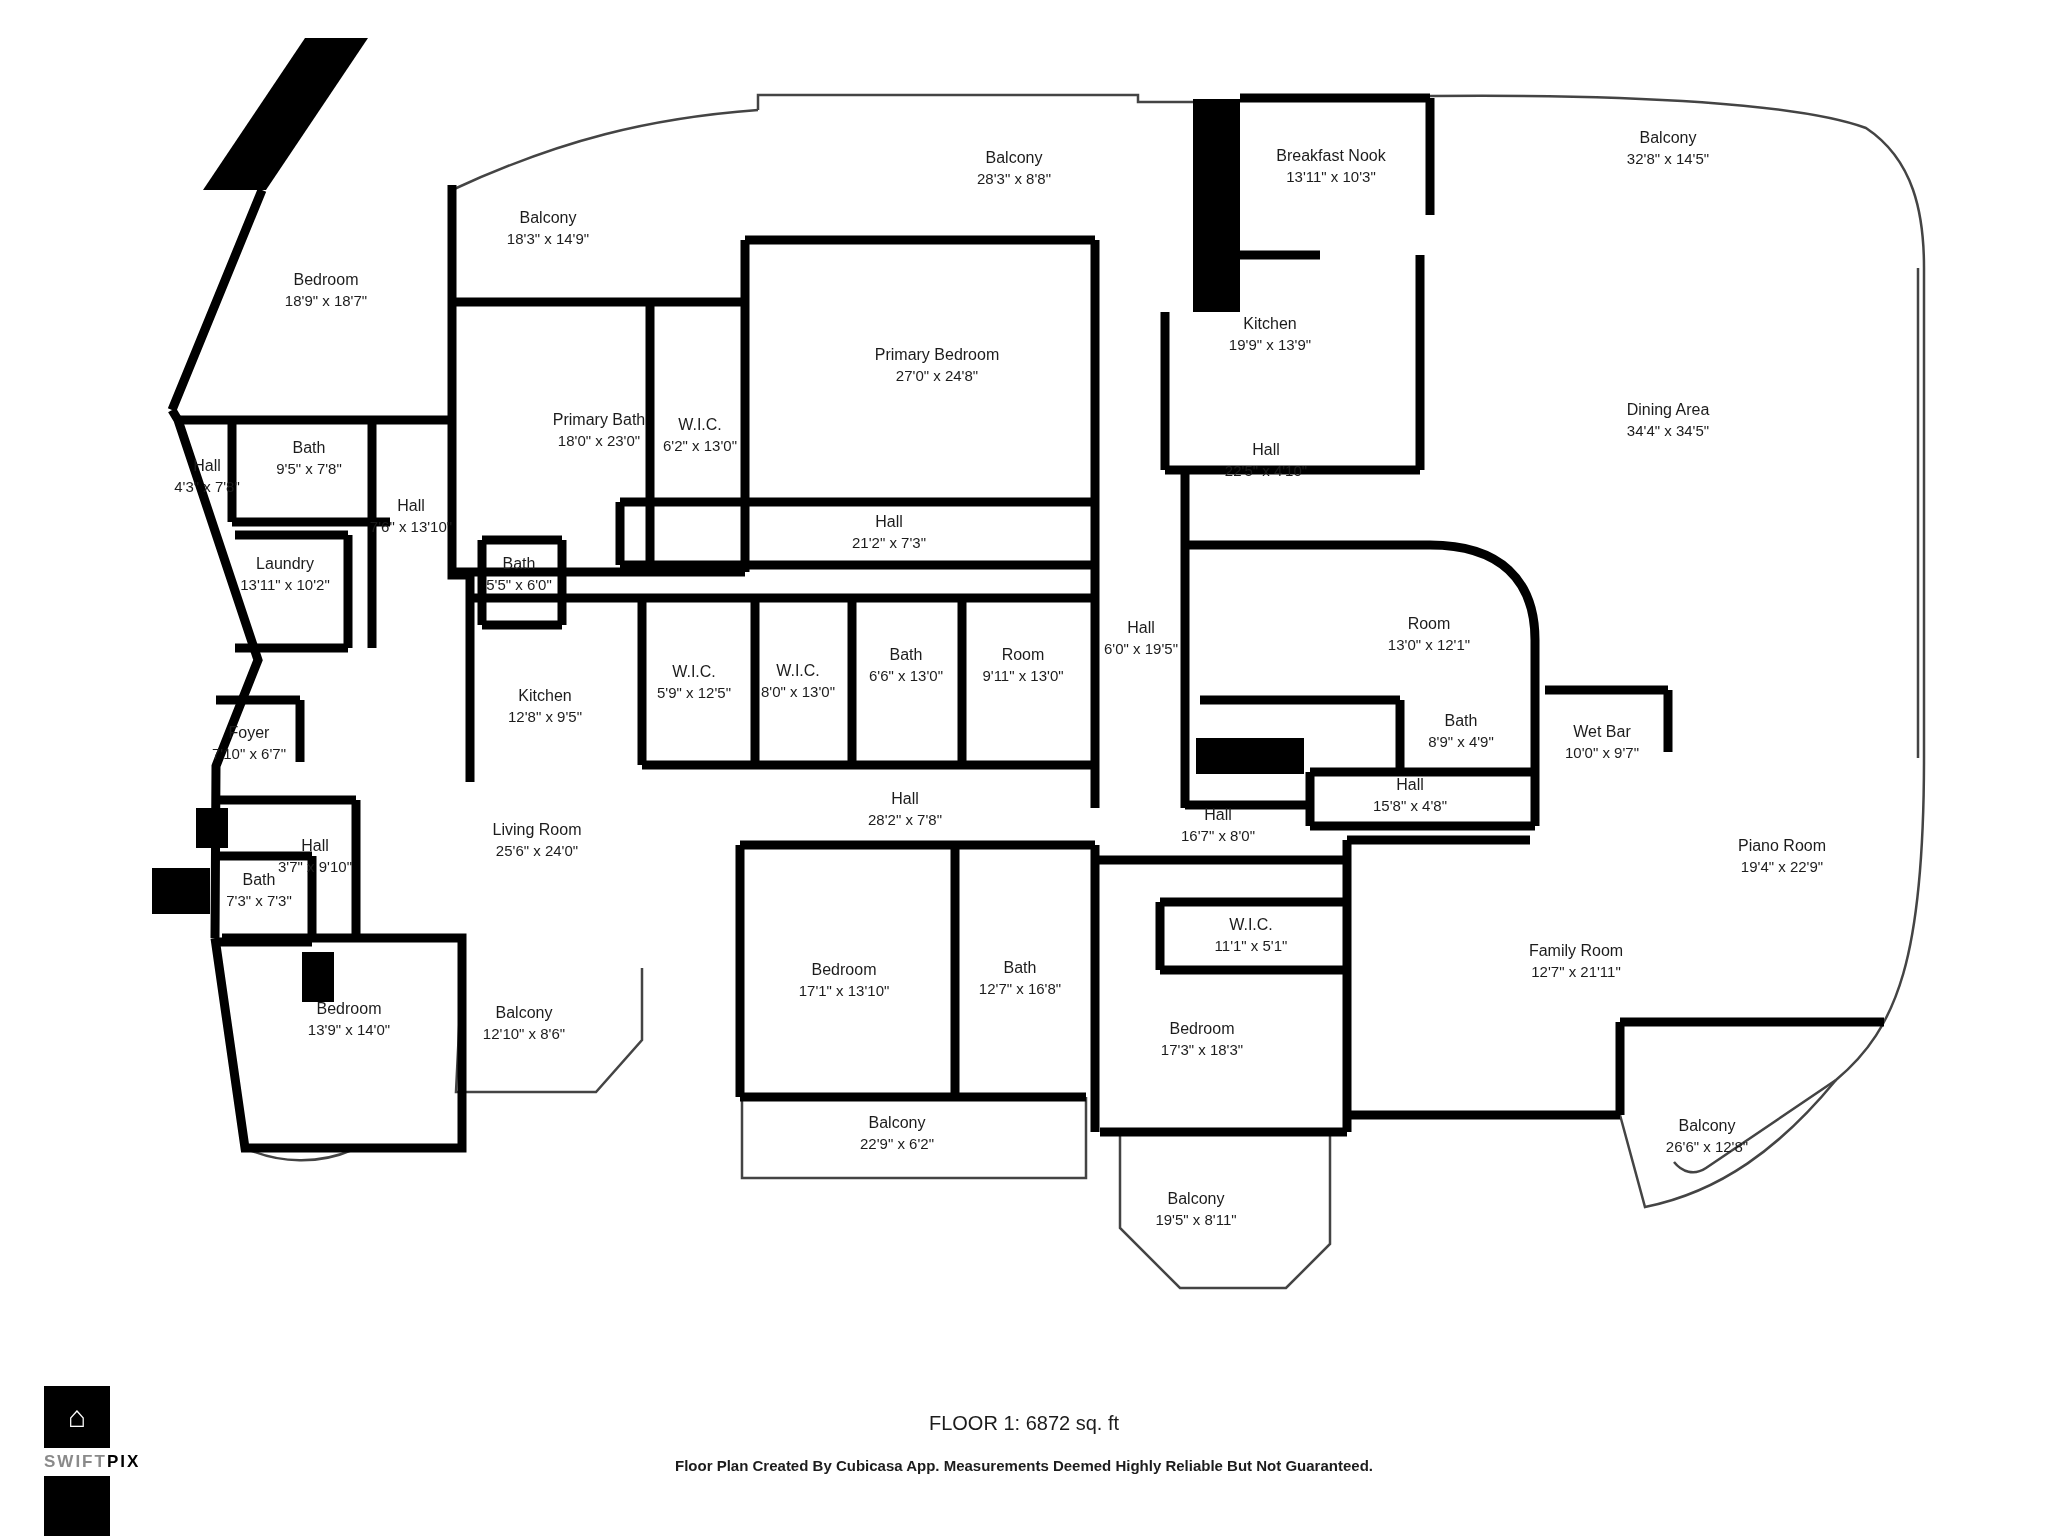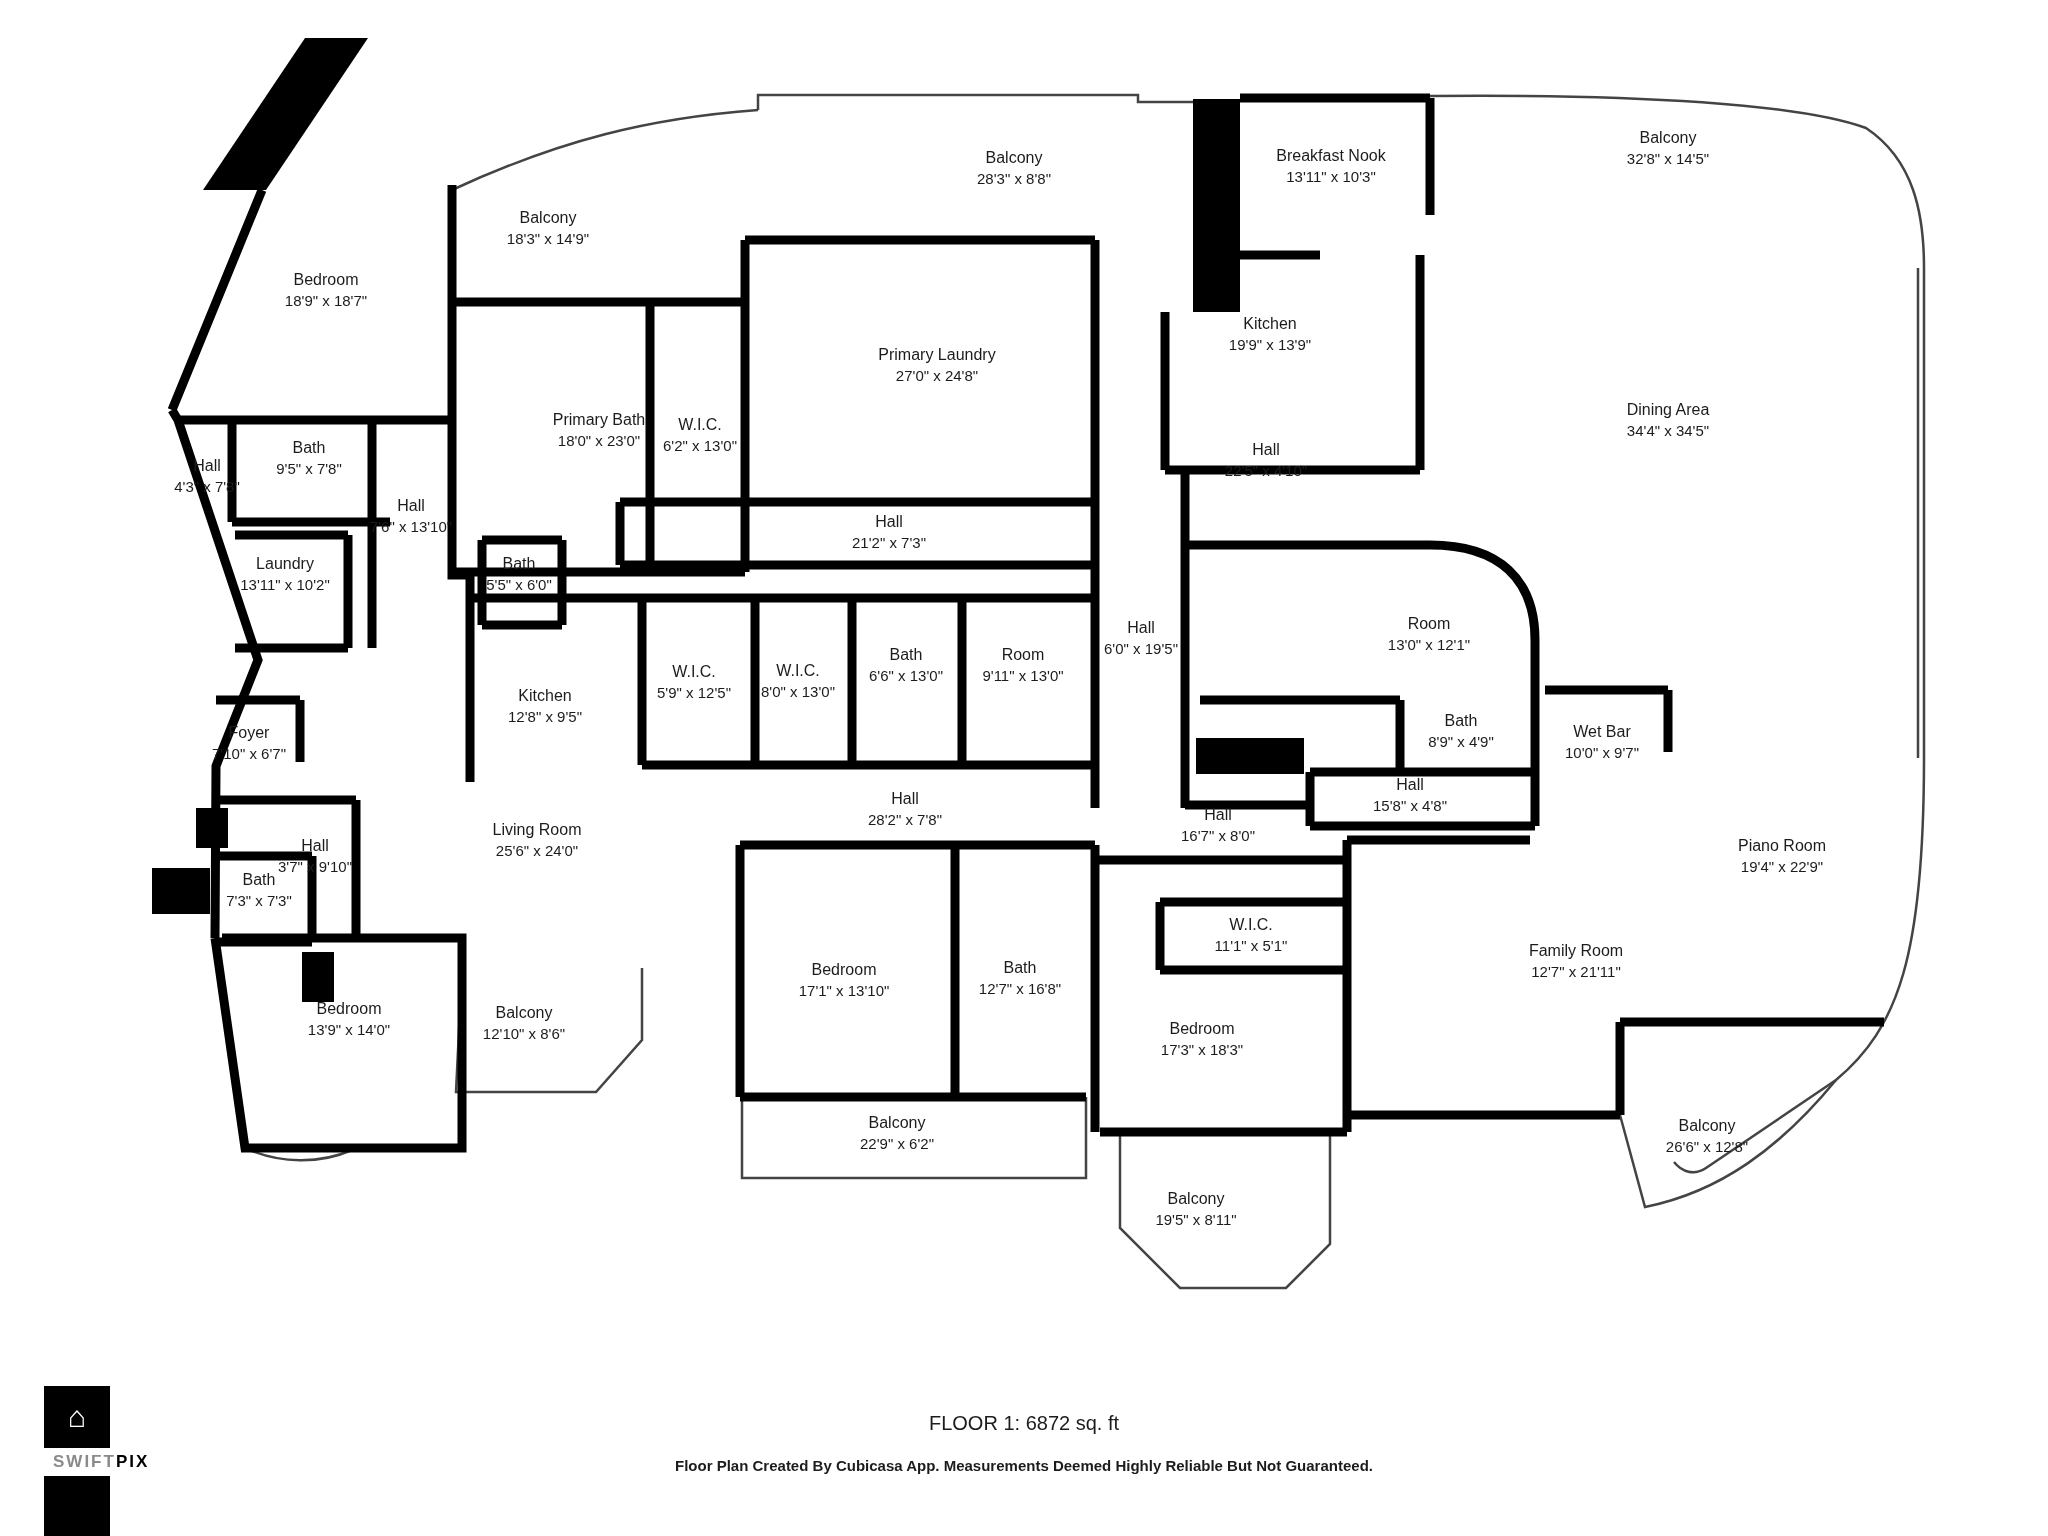--- a/index.html
+++ b/index.html
@@ -21,21 +21,21 @@
   #footer .total{font-size:22px;font-weight:bold;margin-bottom:3px;}
   #footer .floor{font-size:20px;margin-bottom:3px;}
   #footer .excluded{font-size:20px;}
   #footer .disclaimer{font-size:15px;font-weight:bold;margin-top:22px;}
   #logo{
     position:absolute;left:44px;top:1386px;width:110px;
     display:flex;flex-direction:column;align-items:flex-start;
   }
   .logo-square{width:66px;height:62px;background:#000;display:flex;align-items:center;justify-content:center;}
   .logo-house{color:#fff;font-size:30px;line-height:1;}
-  .logo-text{font-size:17px;font-weight:bold;letter-spacing:2px;margin:4px 9px;}
+  .logo-text{font-size:17px;font-weight:bold;letter-spacing:2px;margin:4px 0;}
   .logo-text .swift{color:#8a8a8a;}
   .logo-text .pix{color:#000;}
 </style>
 </head>
 <body>
 
 <svg id="plan-svg" width="2048" height="1536" viewBox="0 0 2048 1536" xmlns="http://www.w3.org/2000/svg">
 
   <g fill="#000000" stroke="none">
     <polygon points="305,38 368,38 266,190 203,190"></polygon>
@@ -109,21 +109,21 @@
     </div>
     <div class="room-label" style="left: 1668px; top: 148px;">
       <div class="rn">Balcony</div>
       <div class="rd">32'8" x 14'5"</div>
     </div>
     <div class="room-label" style="left: 1270px; top: 334px;">
       <div class="rn">Kitchen</div>
       <div class="rd">19'9" x 13'9"</div>
     </div>
     <div class="room-label" style="left: 937px; top: 365px;">
-      <div class="rn">Primary Laundry</div>
+      <div class="rn">Primary Bedroom</div>
       <div class="rd">27'0" x 24'8"</div>
     </div>
     <div class="room-label" style="left: 599px; top: 430px;">
       <div class="rn">Primary Bath</div>
       <div class="rd">18'0" x 23'0"</div>
     </div>
     <div class="room-label" style="left: 700px; top: 435px;">
       <div class="rn">W.I.C.</div>
       <div class="rd">6'2" x 13'0"</div>
     </div>

